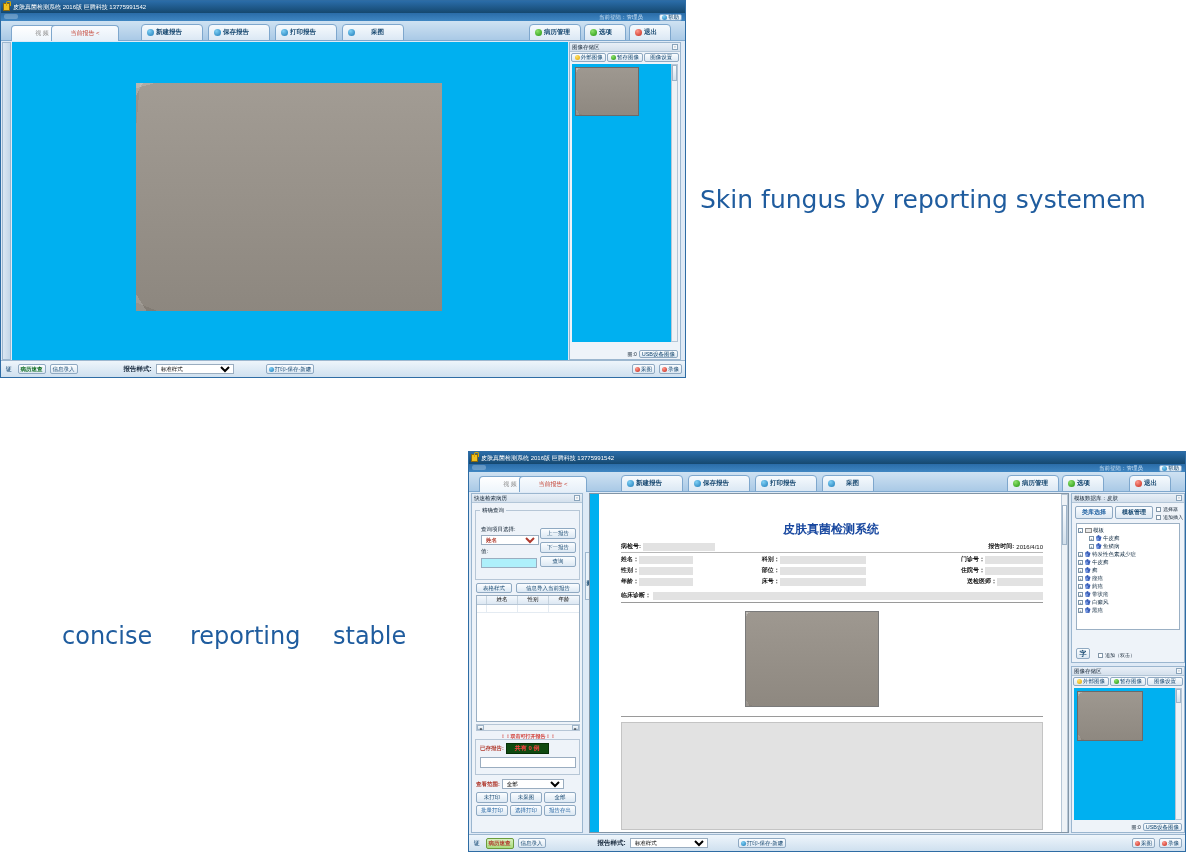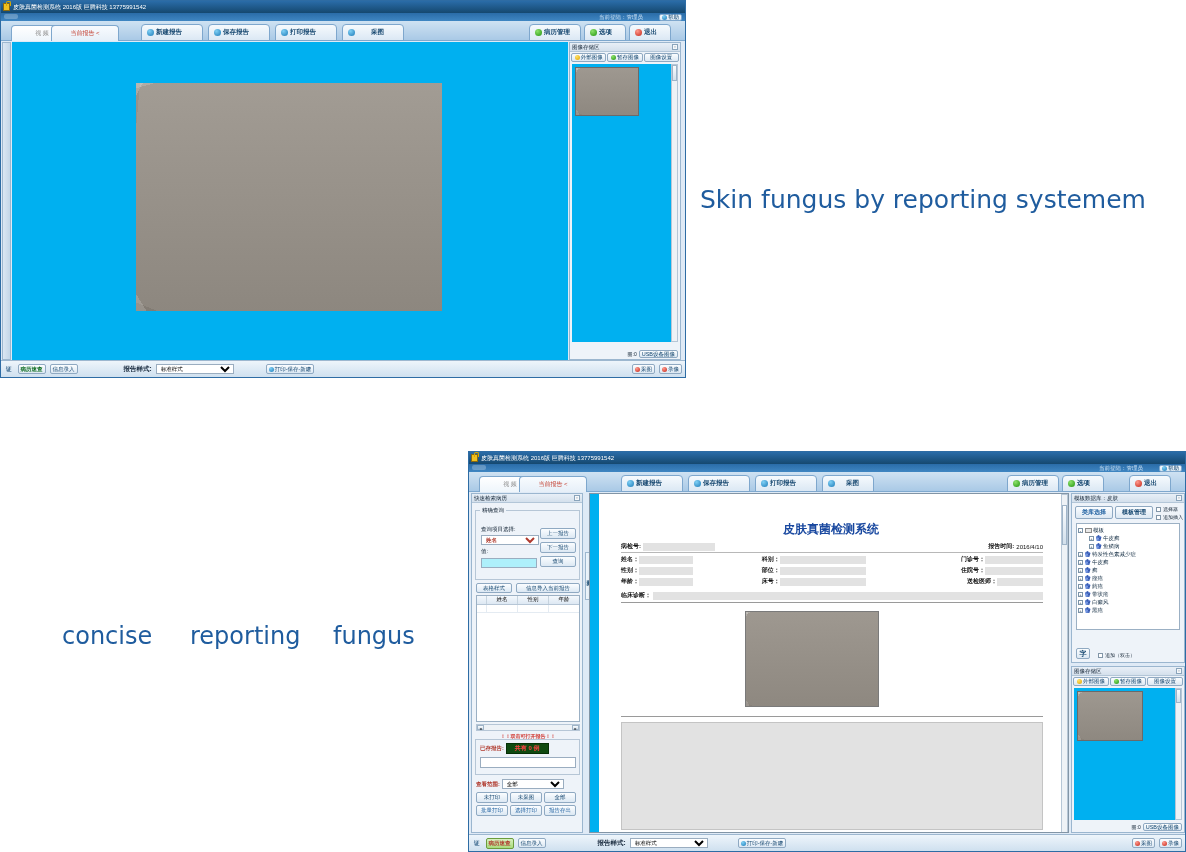--- a/index.html
+++ b/index.html
@@ -232,21 +232,21 @@
 </div>
 
 <div style="position:absolute;left:700px;top:186px;width:486px;">
   <div class="mk-en" style="font-size:25px;line-height:28px;white-space:nowrap;">Skin fungus by reporting systemem</div>
 </div>
 
 <div style="position:absolute;left:62px;top:622px;width:360px;">
   <div style="display:flex;gap:28px;">
     <span class="mk-en" style="font-size:24px;line-height:28px;width:100px;">concise</span>
     <span class="mk-en" style="font-size:24px;line-height:28px;width:115px;">reporting</span>
-    <span class="mk-en" style="font-size:24px;line-height:28px;">fungus</span>
+    <span class="mk-en" style="font-size:24px;line-height:28px;">stable</span>
   </div>
 </div>
 
 <div class="appwin" style="left:468px;top:451px;width:718px;height:401px;">
 
   <div class="titlebar">
     <span class="lock-ico"></span>
     <span class="title-txt">皮肤真菌检测系统 2016版  巨腾科技  13775991542</span>
   </div>
 

